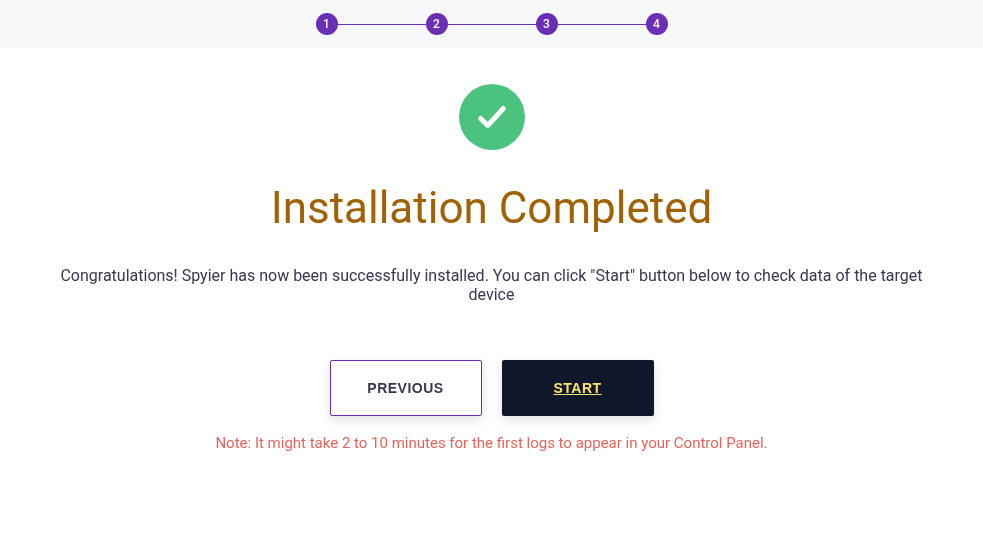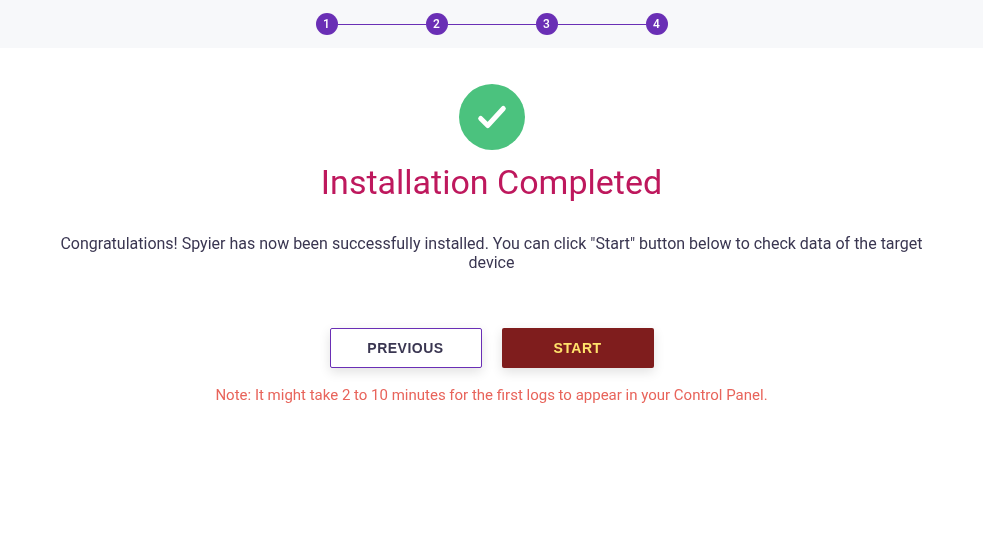--- a/index.html
+++ b/index.html
@@ -54,59 +54,60 @@
       margin: 0 auto;
       display: flex;
       align-items: center;
       justify-content: center;
     }
     .checkmark-circle svg {
       width: 34px;
       height: 34px;
     }
     .title {
-      margin-top: 12px;
-      font-size: 34px;
+      margin-top: 32px;
+      font-size: 44px;
       font-weight: 400;
-      color: #be185d;
+      color: #a16207;
     }
     .description {
       margin-top: 32px;
       font-size: 16px;
       color: #3a3651;
       padding: 0 52px;
     }
     .button-row {
       margin-top: 56px;
       display: flex;
       justify-content: center;
       gap: 20px;
     }
     .btn {
       width: 152px;
-      height: 40px;
+      height: 56px;
       font-size: 14px;
       font-weight: 600;
       letter-spacing: 0.5px;
       cursor: pointer;
       display: flex;
       align-items: center;
       justify-content: center;
       box-shadow: 0 4px 12px rgba(0,0,0,0.12);
       border-radius: 2px;
     }
     .btn-previous {
       background: #ffffff;
       border: 1px solid #6a2fb5;
       color: #3a3651;
     }
     .btn-start {
-      background: #7f1d1d;
+      background: #0f172a;
       border: none;
       color: #ffe36b;
+      text-decoration: underline;
     }
     .note {
       margin-top: 18px;
       font-size: 15px;
       color: #e8645b;
     }
   </style>
 </head>
 <body>
 

